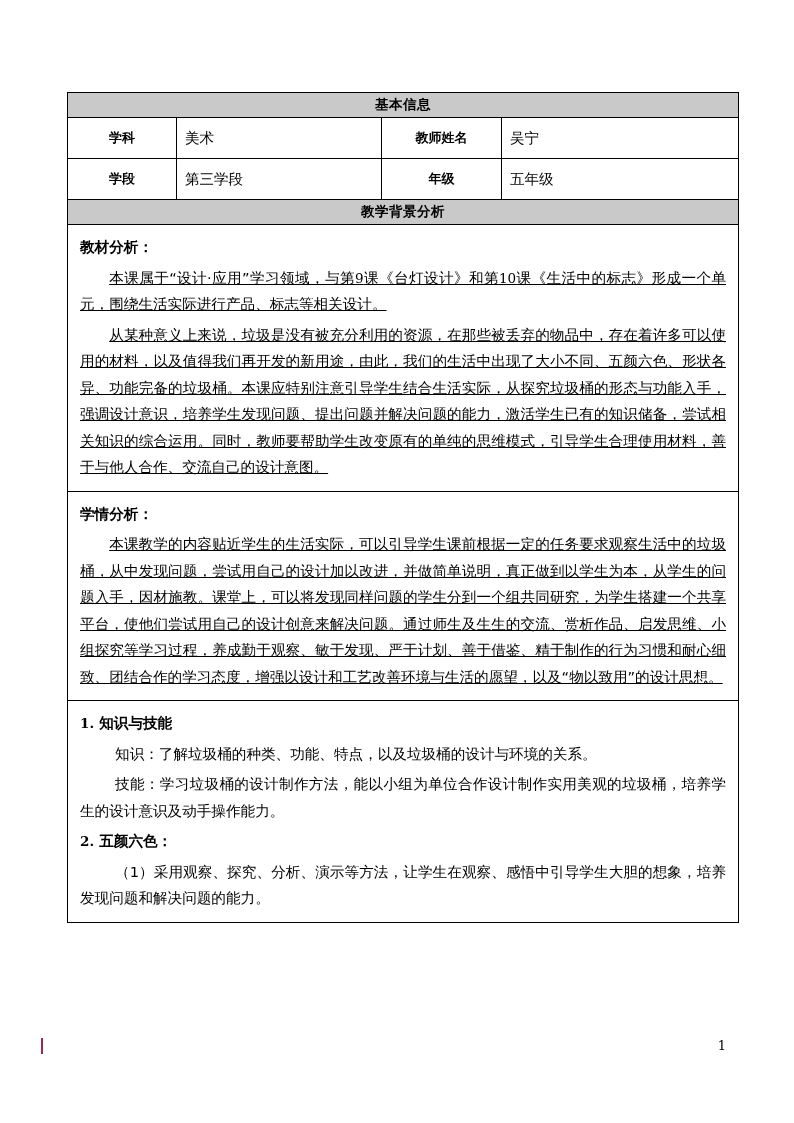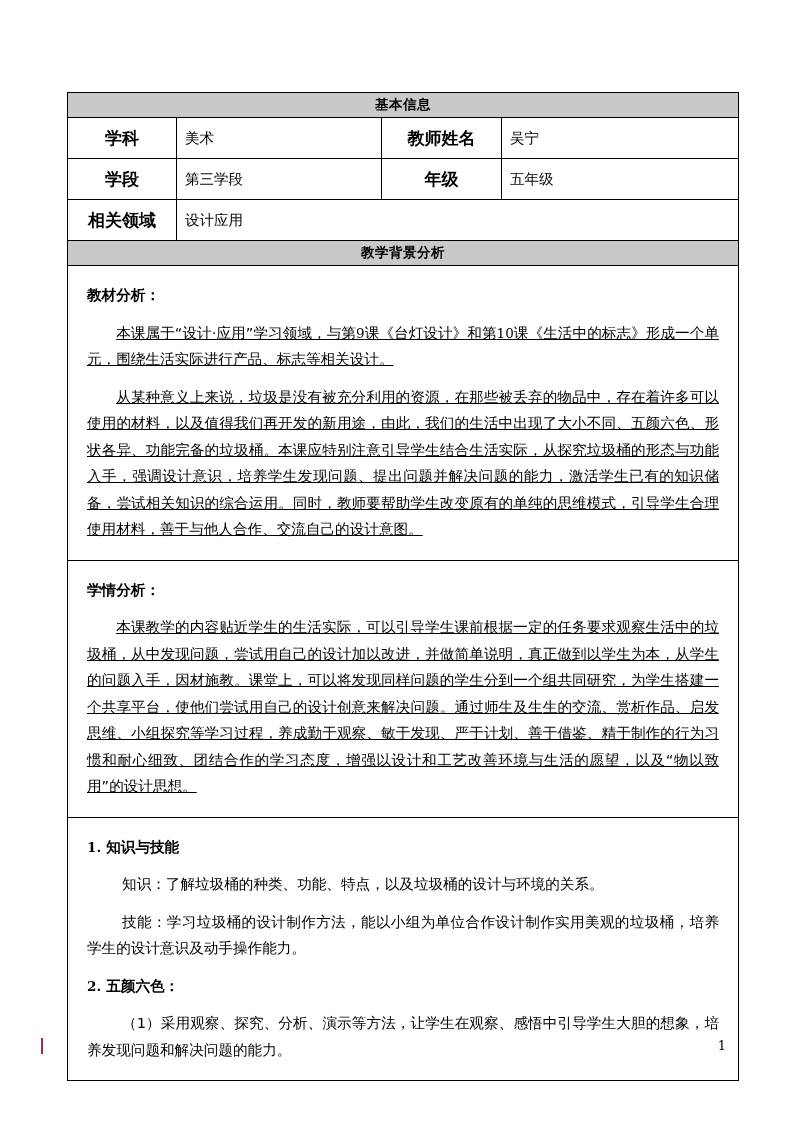--- a/index.html
+++ b/index.html
@@ -41,21 +41,21 @@
     text-align: center;
     font-weight: bold;
     font-size: 13.5px;
     height: 24px;
     letter-spacing: 0.5px;
   }
   
   .lbl {
     text-align: center;
     font-weight: bold;
-    font-size: 17px;
+    font-size: 13px;
     height: 40px;
   }
   .val {
     text-align: left;
     font-size: 14.5px;
     height: 40px;
     padding-left: 8px !important;
     margin-top: 20px;
   }
   .val-big {
@@ -72,21 +72,21 @@
     font-family: "DejaVu Serif", "Liberation Serif", serif;
     font-size: 14px;
   }
   
   .prose {
     padding: 5px 8px 6px 8px !important;
     text-align: justify;
     vertical-align: top;
   }
   .prose p {
-    margin: 11px;
+    margin: 4px;
     font-size: 14.6px;
     line-height: 26.5px;
     text-align: justify;
     text-justify: inter-ideograph;
   }
   .prose p.head {
     font-weight: bold;
     text-indent: 0;
   }
   .prose p.ind {
@@ -145,24 +145,20 @@
       </tr>
 
 
       <tr>
         <td class="lbl">学段</td>
         <td class="val">第三学段</td>
         <td class="lbl">年级</td>
         <td class="val">五年级</td>
       </tr>
 
-      <tr>
-        <td class="lbl">相关领域</td>
-        <td class="val" colspan="3">设计应用</td>
-      </tr>
 
       <tr>
         <td class="band" colspan="4">教学背景分析</td>
       </tr>
 
       <tr>
         <td class="prose" colspan="4">
           <p class="head">教材分析：</p>
           <p class="ind"><span>本课属于“设计·应用”学习领域，与第</span><span class="sn">9</span><span>课《台灯设计》和第</span><span class="sn">10</span><span>课《生活中的标志》形成一个单元，围绕生活实际进行产品、标志等相关设计。</span></p>
           <p class="ind">从某种意义上来说，垃圾是没有被充分利用的资源，在那些被丢弃的物品中，存在着许多可以使用的材料，以及值得我们再开发的新用途，由此，我们的生活中出现了大小不同、五颜六色、形状各异、功能完备的垃圾桶。本课应特别注意引导学生结合生活实际，从探究垃圾桶的形态与功能入手，强调设计意识，培养学生发现问题、提出问题并解决问题的能力，激活学生已有的知识储备，尝试相关知识的综合运用。同时，教师要帮助学生改变原有的单纯的思维模式，引导学生合理使用材料，善于与他人合作、交流自己的设计意图。</p>

